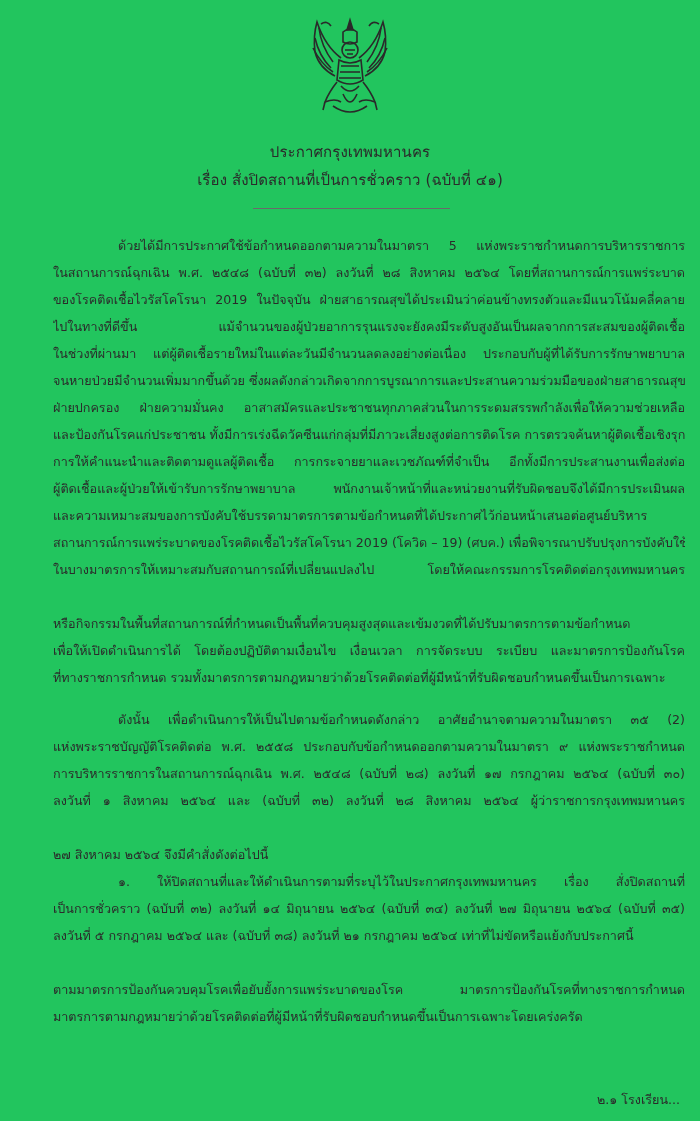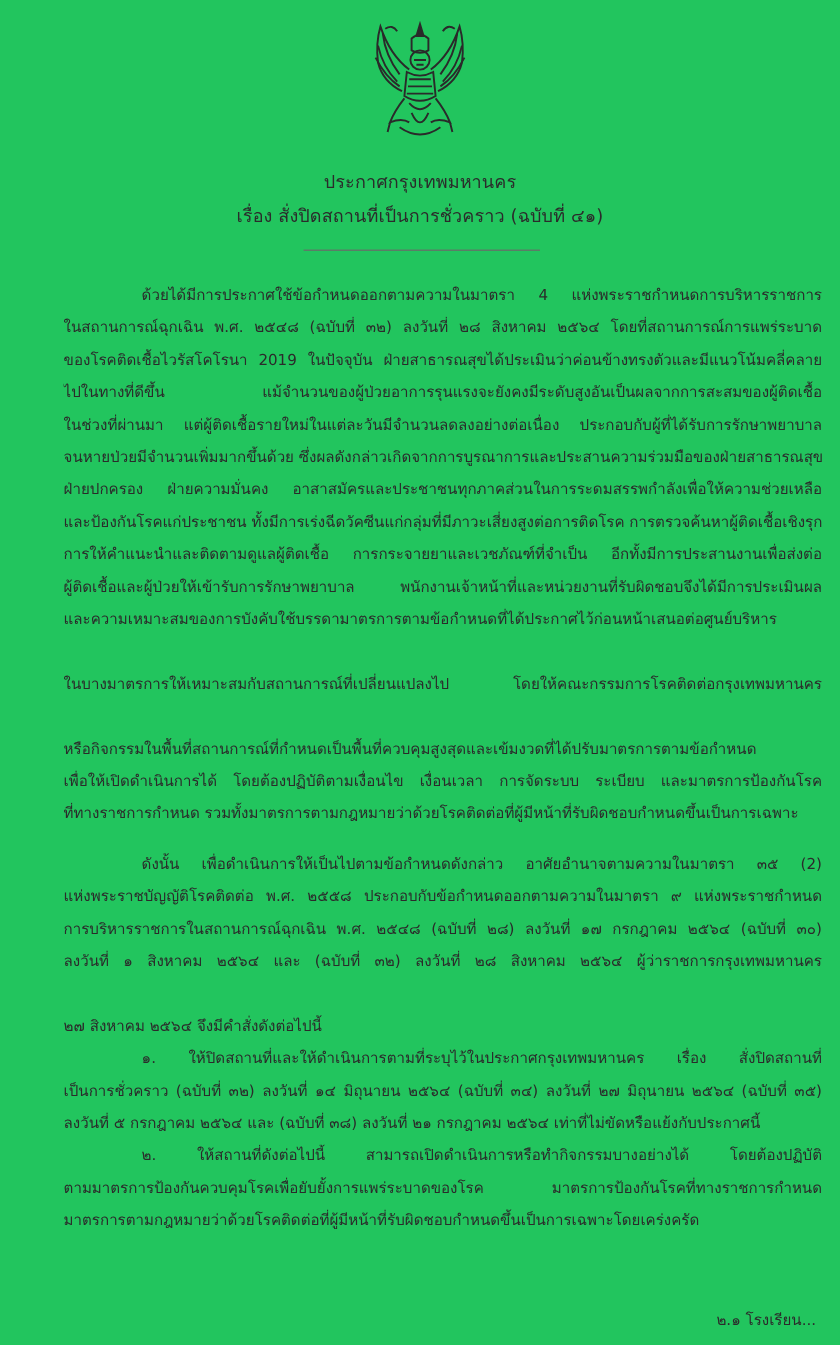--- a/index.html
+++ b/index.html
@@ -100,44 +100,44 @@
       <path d="M48 88 Q55 104 62 88"></path>
       <path d="M38 100 Q55 112 72 100"></path>
       <path d="M30 96 L28 104 M80 96 L82 104"></path>
     </g>
   </svg>
 
   <div class="heading title">ประกาศกรุงเทพมหานคร</div>
   <div class="heading subject">เรื่อง  สั่งปิดสถานที่เป็นการชั่วคราว (ฉบับที่ ๔๑)</div>
   <div class="rule"></div>
 
-  <div class="line justify indent" style="top:237px">ด้วยได้มีการประกาศใช้ข้อกำหนดออกตามความในมาตรา 4 แห่งพระราชกำหนดการบริหารราชการ</div>
+  <div class="line justify indent" style="top:237px">ด้วยได้มีการประกาศใช้ข้อกำหนดออกตามความในมาตรา 5 แห่งพระราชกำหนดการบริหารราชการ</div>
   <div class="line justify" style="top:264px">ในสถานการณ์ฉุกเฉิน พ.ศ. ๒๕๔๘ (ฉบับที่ ๓๒) ลงวันที่ ๒๘ สิงหาคม ๒๕๖๔ โดยที่สถานการณ์การแพร่ระบาด</div>
   <div class="line justify" style="top:291px">ของโรคติดเชื้อไวรัสโคโรนา 2019 ในปัจจุบัน ฝ่ายสาธารณสุขได้ประเมินว่าค่อนข้างทรงตัวและมีแนวโน้มคลี่คลาย</div>
   <div class="line justify" style="top:345px">ในช่วงที่ผ่านมา แต่ผู้ติดเชื้อรายใหม่ในแต่ละวันมีจำนวนลดลงอย่างต่อเนื่อง ประกอบกับผู้ที่ได้รับการรักษาพยาบาล</div>
   <div class="line justify" style="top:318px">ไปในทางที่ดีขึ้น แม้จำนวนของผู้ป่วยอาการรุนแรงจะยังคงมีระดับสูงอันเป็นผลจากการสะสมของผู้ติดเชื้อ</div>
   <div class="line justify" style="top:372px">จนหายป่วยมีจำนวนเพิ่มมากขึ้นด้วย ซึ่งผลดังกล่าวเกิดจากการบูรณาการและประสานความร่วมมือของฝ่ายสาธารณสุข</div>
   <div class="line justify" style="top:399px">ฝ่ายปกครอง ฝ่ายความมั่นคง อาสาสมัครและประชาชนทุกภาคส่วนในการระดมสรรพกำลังเพื่อให้ความช่วยเหลือ</div>
   <div class="line justify" style="top:426px">และป้องกันโรคแก่ประชาชน ทั้งมีการเร่งฉีดวัคซีนแก่กลุ่มที่มีภาวะเสี่ยงสูงต่อการติดโรค การตรวจค้นหาผู้ติดเชื้อเชิงรุก</div>
   <div class="line justify" style="top:453px">การให้คำแนะนำและติดตามดูแลผู้ติดเชื้อ  การกระจายยาและเวชภัณฑ์ที่จำเป็น อีกทั้งมีการประสานงานเพื่อส่งต่อ</div>
   <div class="line justify" style="top:480px">ผู้ติดเชื้อและผู้ป่วยให้เข้ารับการรักษาพยาบาล พนักงานเจ้าหน้าที่และหน่วยงานที่รับผิดชอบจึงได้มีการประเมินผล</div>
   <div class="line justify" style="top:507px">และความเหมาะสมของการบังคับใช้บรรดามาตรการตามข้อกำหนดที่ได้ประกาศไว้ก่อนหน้าเสนอต่อศูนย์บริหาร</div>
+  <div class="line justify" style="top:534px">สถานการณ์การแพร่ระบาดของโรคติดเชื้อไวรัสโคโรนา 2019 (โควิด – 19) (ศบค.) เพื่อพิจารณาปรับปรุงการบังคับใช้</div>
   <div class="line justify" style="top:561px">ในบางมาตรการให้เหมาะสมกับสถานการณ์ที่เปลี่ยนแปลงไป โดยให้คณะกรรมการโรคติดต่อกรุงเทพมหานคร</div>
   <div class="line justify" style="top:615px">หรือกิจกรรมในพื้นที่สถานการณ์ที่กำหนดเป็นพื้นที่ควบคุมสูงสุดและเข้มงวดที่ได้ปรับมาตรการตามข้อกำหนด</div>
   <div class="line justify" style="top:642px">เพื่อให้เปิดดำเนินการได้ โดยต้องปฏิบัติตามเงื่อนไข เงื่อนเวลา การจัดระบบ ระเบียบ และมาตรการป้องกันโรค</div>
   <div class="line" style="top:669px">ที่ทางราชการกำหนด รวมทั้งมาตรการตามกฎหมายว่าด้วยโรคติดต่อที่ผู้มีหน้าที่รับผิดชอบกำหนดขึ้นเป็นการเฉพาะ</div>
 
   <div class="line justify indent" style="top:711px">ดังนั้น เพื่อดำเนินการให้เป็นไปตามข้อกำหนดดังกล่าว อาศัยอำนาจตามความในมาตรา ๓๕ (2)</div>
   <div class="line justify" style="top:738px">แห่งพระราชบัญญัติโรคติดต่อ พ.ศ. ๒๕๕๘  ประกอบกับข้อกำหนดออกตามความในมาตรา ๙  แห่งพระราชกำหนด</div>
   <div class="line justify" style="top:765px">การบริหารราชการในสถานการณ์ฉุกเฉิน พ.ศ. ๒๕๔๘ (ฉบับที่ ๒๘) ลงวันที่ ๑๗ กรกฎาคม ๒๕๖๔ (ฉบับที่ ๓๐)</div>
   <div class="line justify" style="top:792px">ลงวันที่ ๑ สิงหาคม ๒๕๖๔ และ (ฉบับที่ ๓๒) ลงวันที่ ๒๘ สิงหาคม ๒๕๖๔ ผู้ว่าราชการกรุงเทพมหานคร</div>
   <div class="line" style="top:846px">๒๗ สิงหาคม ๒๕๖๔ จึงมีคำสั่งดังต่อไปนี้</div>
 
   <div class="line justify indent" style="top:873px">๑. ให้ปิดสถานที่และให้ดำเนินการตามที่ระบุไว้ในประกาศกรุงเทพมหานคร เรื่อง สั่งปิดสถานที่</div>
   <div class="line justify" style="top:900px">เป็นการชั่วคราว (ฉบับที่ ๓๒) ลงวันที่ ๑๔ มิถุนายน ๒๕๖๔ (ฉบับที่ ๓๔) ลงวันที่ ๒๗ มิถุนายน ๒๕๖๔ (ฉบับที่ ๓๕)</div>
   <div class="line" style="top:927px">ลงวันที่ ๕ กรกฎาคม ๒๕๖๔ และ (ฉบับที่ ๓๘) ลงวันที่ ๒๑ กรกฎาคม ๒๕๖๔ เท่าที่ไม่ขัดหรือแย้งกับประกาศนี้</div>
 
-  <div class="line justify indent" style="top:954px">๒. ให้สถานที่ดังต่อไปนี้ สามารถเปิดดำเนินการหรือทำกิจกรรมบางอย่างได้ โดยต้องปฏิบัติ</div>
   <div class="line justify" style="top:981px">ตามมาตรการป้องกันควบคุมโรคเพื่อยับยั้งการแพร่ระบาดของโรค มาตรการป้องกันโรคที่ทางราชการกำหนด</div>
   <div class="line" style="top:1008px">มาตรการตามกฎหมายว่าด้วยโรคติดต่อที่ผู้มีหน้าที่รับผิดชอบกำหนดขึ้นเป็นการเฉพาะโดยเคร่งครัด</div>
 
   <div class="footer-next">๒.๑ โรงเรียน...</div>
 </div>
 
 </body></html>

